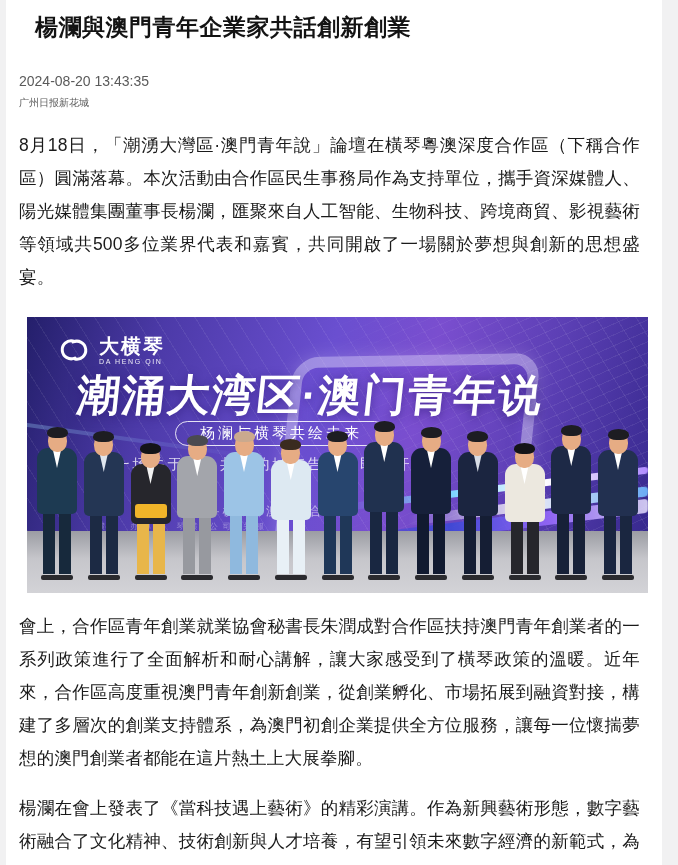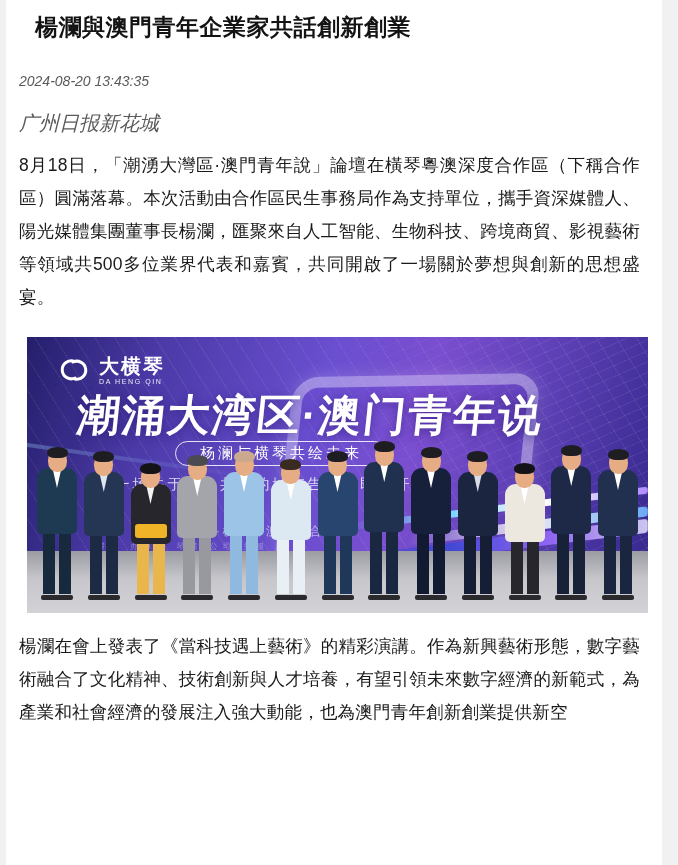--- a/index.html
+++ b/index.html
@@ -11,23 +11,23 @@
   }
   .page{
     position:absolute;left:6px;top:0;width:656px;height:865px;
     background:#ffffff;box-sizing:border-box;
     padding:8px 14px 0 13px;
   }
   .article-title{
     font-size:23px;font-weight:bold;color:#131313;
     margin:4px 0 0 16px;line-height:30px;letter-spacing:.5px;
   }
-  .meta{margin-top:30px;font-style:italic;}
+  .meta{margin-top:30px;}
   .meta-date{font-size:14px;color:#5a5a5a;line-height:18px;}
-  .meta-source{font-size:20px;color:#5a5a5a;line-height:18px;margin-top:24px;}
+  .meta-source{font-size:10px;color:#5a5a5a;line-height:18px;margin-top:4px;}
   .body-text p{
     font-size:17.5px;line-height:33px;color:#1a1a1a;
     margin:17px 8px 0 0;text-align:justify;letter-spacing:.2px;
   }
   .figure{margin:23px 0 0 8px;width:621px;}
   .photo{
     position:relative;width:621px;height:276px;overflow:hidden;
     background:linear-gradient(105deg,
       var(--backdrop-dark,#241f6b) 0%,
       var(--backdrop-mid,#4c3aa8) 20%,
@@ -264,16 +264,17 @@
             <div class="person" style="--suit: #223050; --legs: #1a2640; --top: #ffffff; --hair: #1d1d22; --torso-h: 66px; --legs-h: 58px;">
               <div class="head"></div>
               <div class="torso"></div>
               <div class="legs"></div>
               <div class="feet"></div>
             </div>
           </div>
       </div>
     </div>
 
+    <p>會上，合作區青年創業就業協會秘書長朱潤成對合作區扶持澳門青年創業者的一系列政策進行了全面解析和耐心講解，讓大家感受到了橫琴政策的溫暖。近年來，合作區高度重視澳門青年創新創業，從創業孵化、市場拓展到融資對接，構建了多層次的創業支持體系，為澳門初創企業提供全方位服務，讓每一位懷揣夢想的澳門創業者都能在這片熱土上大展拳腳。</p>
     <p>楊瀾在會上發表了《當科技遇上藝術》的精彩演講。作為新興藝術形態，數字藝術融合了文化精神、技術創新與人才培養，有望引領未來數字經濟的新範式，為產業和社會經濟的發展注入強大動能，也為澳門青年創新創業提供新空</p>
   </div>
 
 </div>
 
 </body></html>

